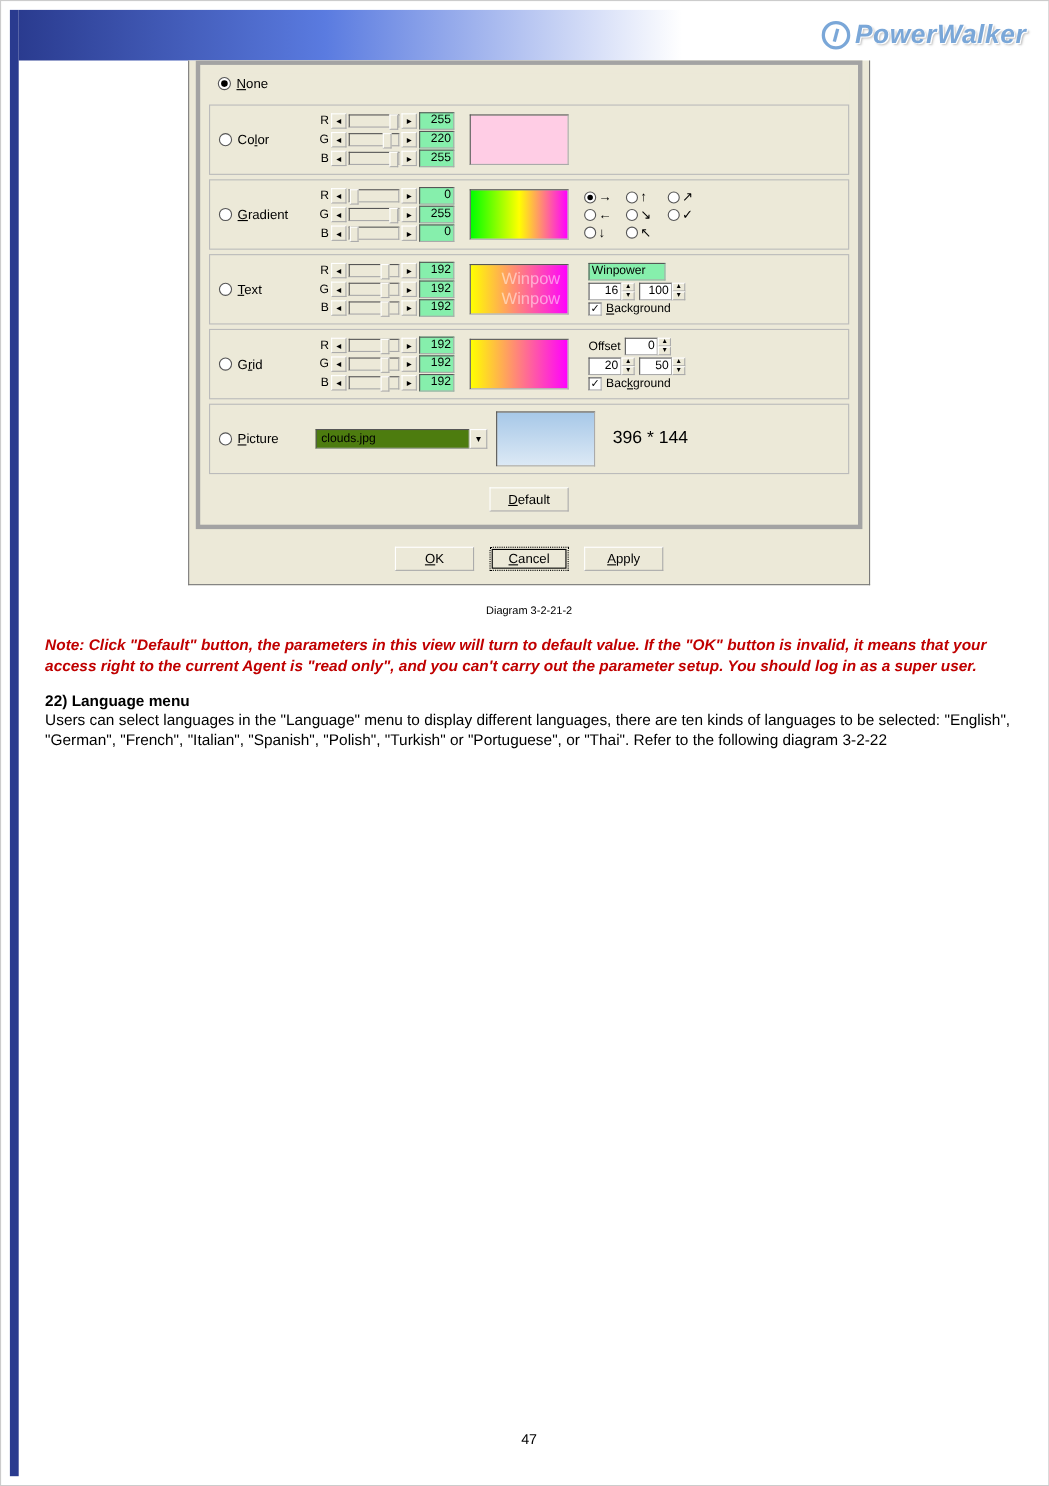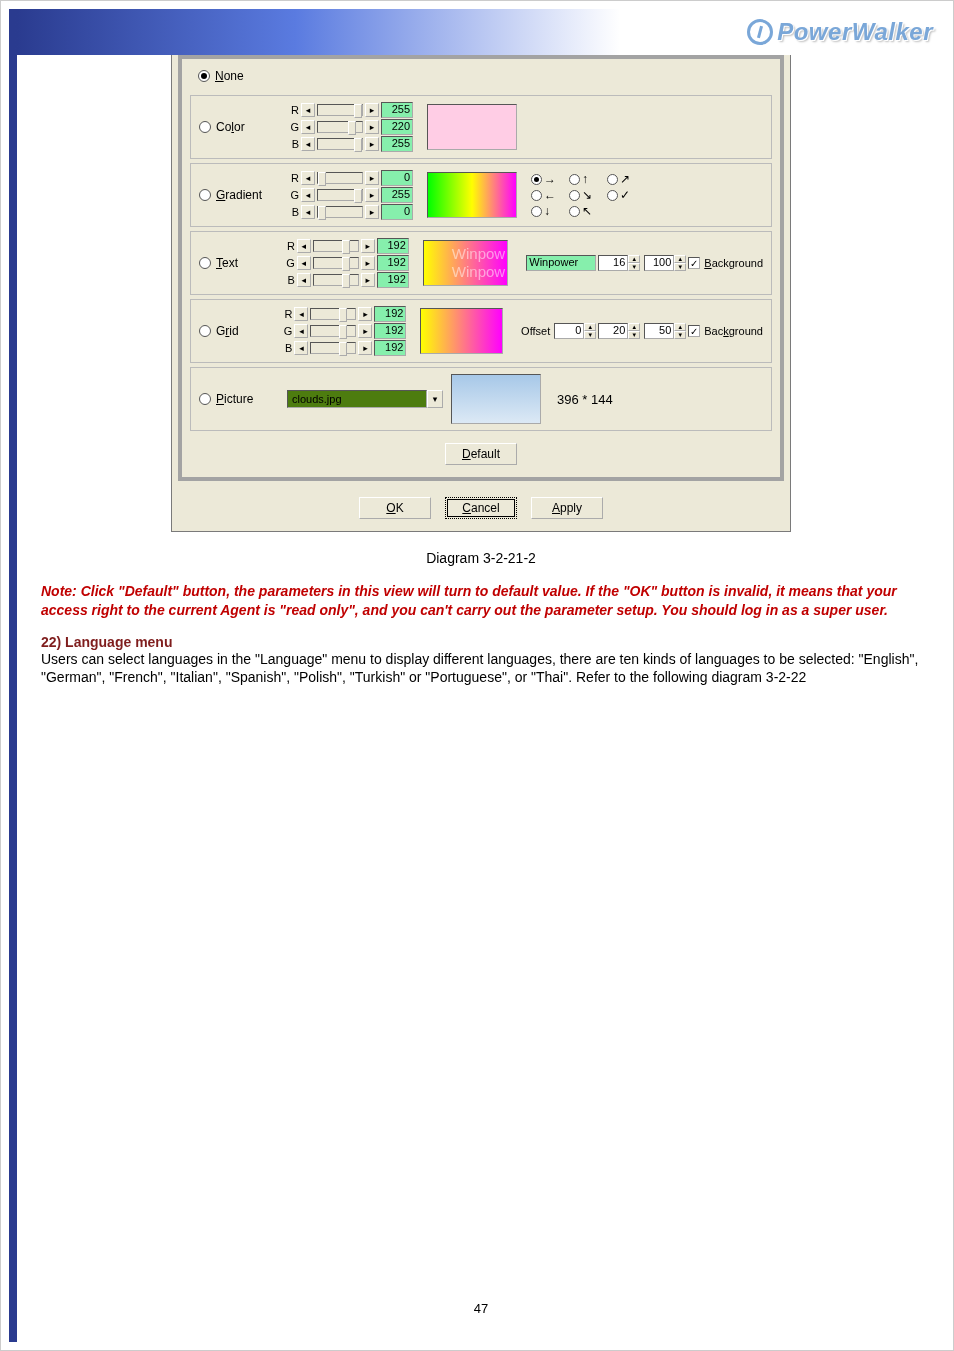--- a/index.html
+++ b/index.html
@@ -171,21 +171,21 @@
     width: 90px; height: 46px;
     margin-left: 6px;
   }
   .swatch-color { background: linear-gradient(#ffcde5,#ffcde5); border:1px inset #aaa; }
   .swatch-grad  { background: linear-gradient(90deg,#00ff00,#ffff00,#ff00ff); border:1px inset #aaa; }
   .swatch-text  { background: linear-gradient(90deg,#ffff00,#ff00ff); border:1px inset #aaa; position:relative; }
   .swatch-text .wm { position:absolute; color:#fff; opacity:.5; font-size:15px; left:28px; }
   .swatch-grid  { background: linear-gradient(90deg,#ffff00,#ff00ff); border:1px inset #aaa; }
   .swatch-pic   { width: 90px; height:50px; background: linear-gradient(#a7c8e8,#dce9f5); border:1px inset #aaa; }
 
-  .extras { margin-left: 10px; font-size: 11px; display:flex; flex-direction:row; gap:2px; }
+  .extras { margin-left: 10px; font-size: 11px; display:flex; flex-direction:column; gap:2px; }
   .inline { display:flex; align-items:center; gap:4px; }
   .spin {
     display:inline-flex; align-items:stretch;
   }
   .spin .fld { width:30px; height:16px; border:1px inset #aaa; background:#fff; font-size:11px; text-align:right; padding:0 2px; }
   .spin .btns { display:flex; flex-direction:column; }
   .spin .sbtn { width:12px; height:8px; border:1px outset #fff; background:#ece9d8; font-size:7px; line-height:6px; text-align:center; }
   .chk { width:12px; height:12px; border:1px inset #aaa; background:#fff; display:inline-flex; align-items:center; justify-content:center; font-size:10px; }
 
   .dir-grid { display:grid; grid-template-columns: repeat(3, 38px); grid-template-rows: repeat(3, 16px); font-size:12px; margin-left: 6px;}
@@ -202,23 +202,23 @@
     height: 22px;
     border: 1px outset #fff;
     background: #ece9d8;
     font-size: 12px;
     display:inline-flex;align-items:center;justify-content:center;
     padding: 0 10px;
   }
   .btn.focus { border: 1px dotted #000; outline: 1px solid #000; outline-offset:-3px; }
   .btnrow { display:flex; justify-content:center; gap:14px; padding: 8px 0 4px 0; }
 
-  .caption { text-align:center; font-size:14px; margin: 18px 0 16px 0; }
+  .caption { text-align:center; font-size:10px; margin: 18px 0 16px 0; }
   .note { color:#c00000; font-weight: bold; font-style: italic; font-size:14px; padding: 0 24px; line-height:1.35; }
-  .sect { color:#7f1d1d; font-weight:bold; font-size:14px; padding: 14px 24px 0 24px; }
+  .sect { color:#000000; font-weight:bold; font-size:14px; padding: 14px 24px 0 24px; }
   .para { font-size:14px; padding: 0 24px; line-height:1.3; }
   .pagenum { position:absolute; bottom: 26px; left:0; right:0; text-align:center; font-size:13px; }
 </style>
 </head>
 <body>
 
 <div class="page">
 <div class="inner">
 
   <div class="banner">
@@ -485,21 +485,21 @@
           <span class="dot"></span>
           <span><span class="u">P</span>icture</span>
         </label>
         <div style="display:flex;flex-direction:column;gap:4px;">
           <span class="combo">
             <span class="cfld">clouds.jpg</span>
             <span class="carrow">▾</span>
           </span>
         </div>
         <div class="swatch-pic"></div>
-        <span style="margin-left:8px;font-size:13px">396 * 144</span>
+        <span style="margin-left:8px;font-size:16px">396 * 144</span>
       </div>
 
       <div class="btnrow">
         <span class="btn"><span class="u">D</span>efault</span>
       </div>
 
     </div>
 
     <div class="btnrow" style="padding-bottom:12px">
       <span class="btn"><span class="u">O</span>K</span>

